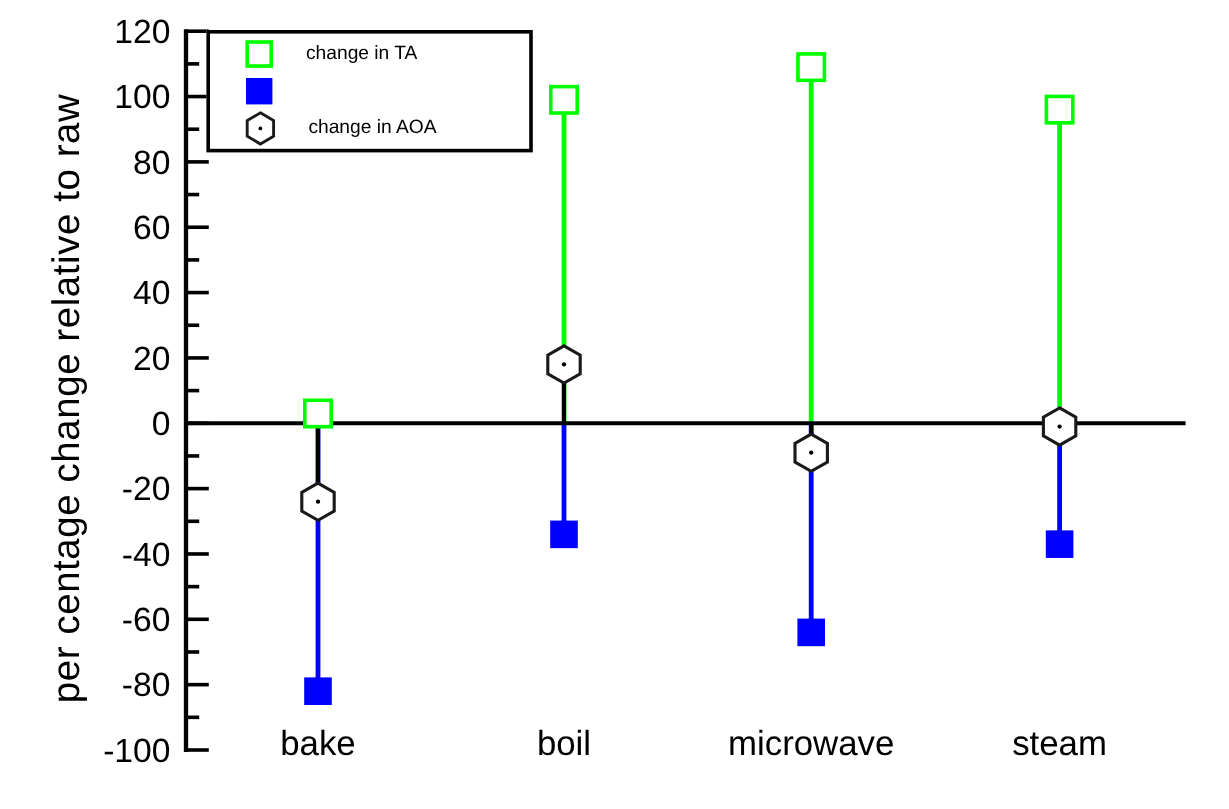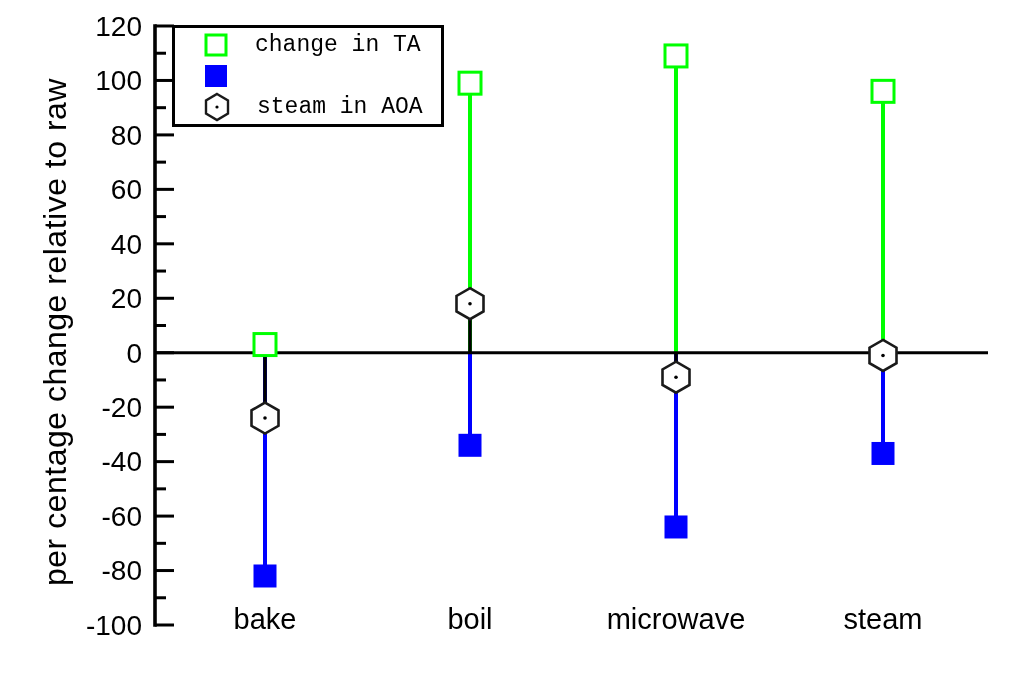--- a/index.html
+++ b/index.html
@@ -15,21 +15,21 @@
     white-space:nowrap;font-size:32px;color:#000;letter-spacing:0.5px;
   }
   .legend{
     position:absolute;left:172px;top:25px;width:272px;height:102px;
     box-sizing:border-box;border:3px solid #000;background:#fff;
     display:flex;flex-direction:column;justify-content:space-evenly;
     padding:2px 2px 2px 28px;
   }
   .lrow{display:flex;align-items:center;gap:26px;height:31px;}
   .lrow svg{display:block;flex:0 0 auto;}
-  .lrow span{font-size:23px;color:#000;white-space:nowrap;font-family:Liberation Mono, monospace;}
+  .lrow span{font-size:16px;color:#000;white-space:nowrap;}
 </style>
 </head>
 <body>
 
 <div class="stage">
 
   <svg id="plot-svg" viewBox="0 0 1024 674">
       <line x1="265" y1="352.72727272727275" x2="265" y2="344.5590909090909" stroke="#00ff00" stroke-width="4"></line>
       <line x1="265" y1="352.72727272727275" x2="265" y2="575.9909090909091" stroke="#0000ff" stroke-width="4"></line>
       <line x1="265" y1="352.72727272727275" x2="265" y2="418.07272727272726" stroke="#000000" stroke-width="3.5"></line>
@@ -113,17 +113,17 @@
     <div class="lrow">
       <svg width="26" height="26" viewBox="0 0 26 26">
         <rect x="2" y="2" width="22" height="22" fill="#0000ff"></rect>
       </svg>
     </div>
     <div class="lrow">
       <svg width="28" height="30" viewBox="0 0 28 30">
         <polygon points="14,2 25,8.5 25,21.5 14,28 3,21.5 3,8.5" fill="#ffffff" stroke="#1a1a1a" stroke-width="2.4"></polygon>
         <circle cx="14" cy="15" r="1.6" fill="#000"></circle>
       </svg>
-      <span>steam in AOA</span>
+      <span>change in AOA</span>
     </div>
   </div>
 
 </div>
 
 </body></html>

